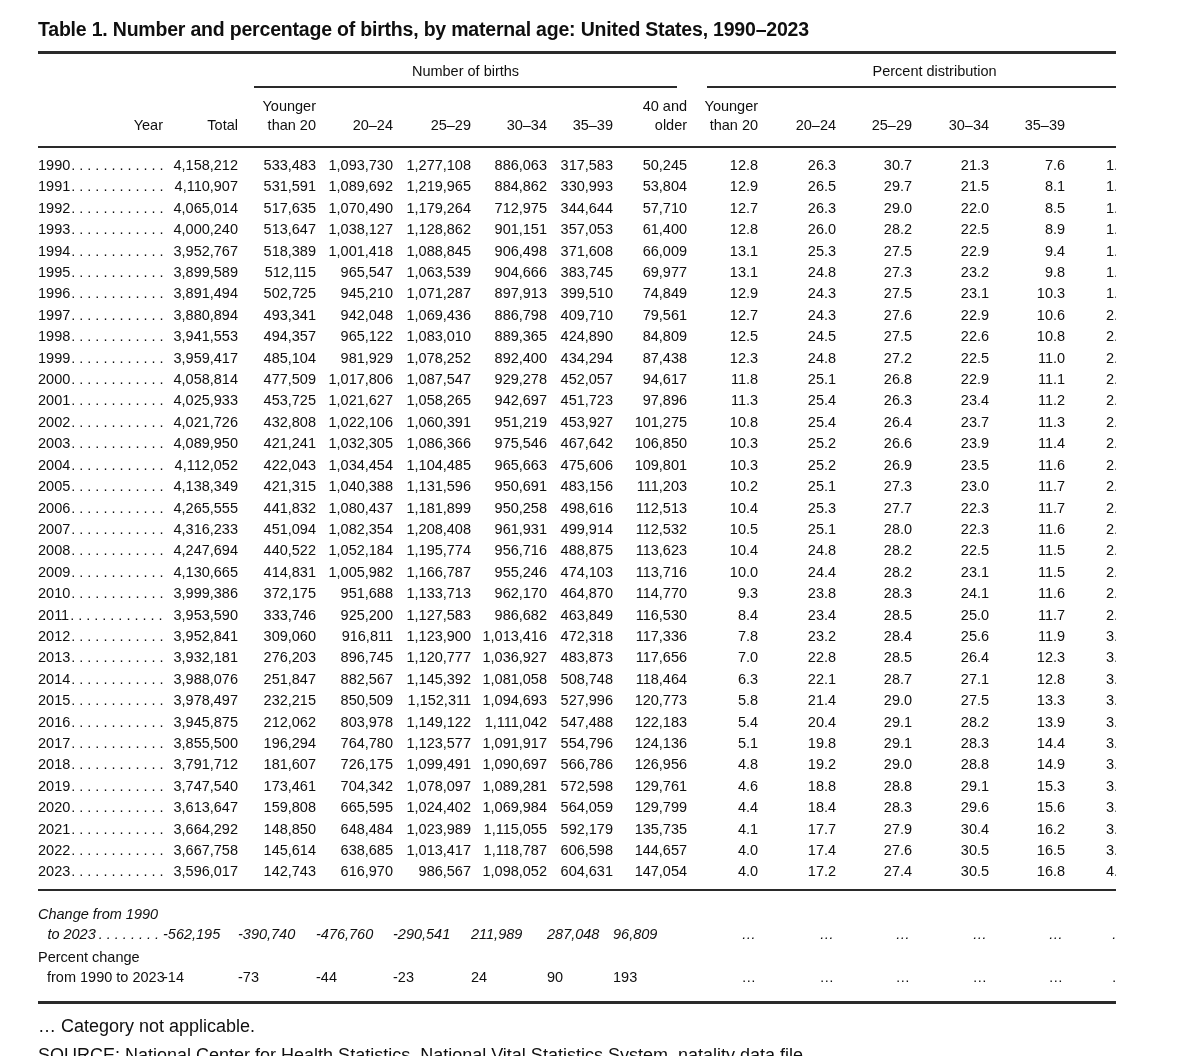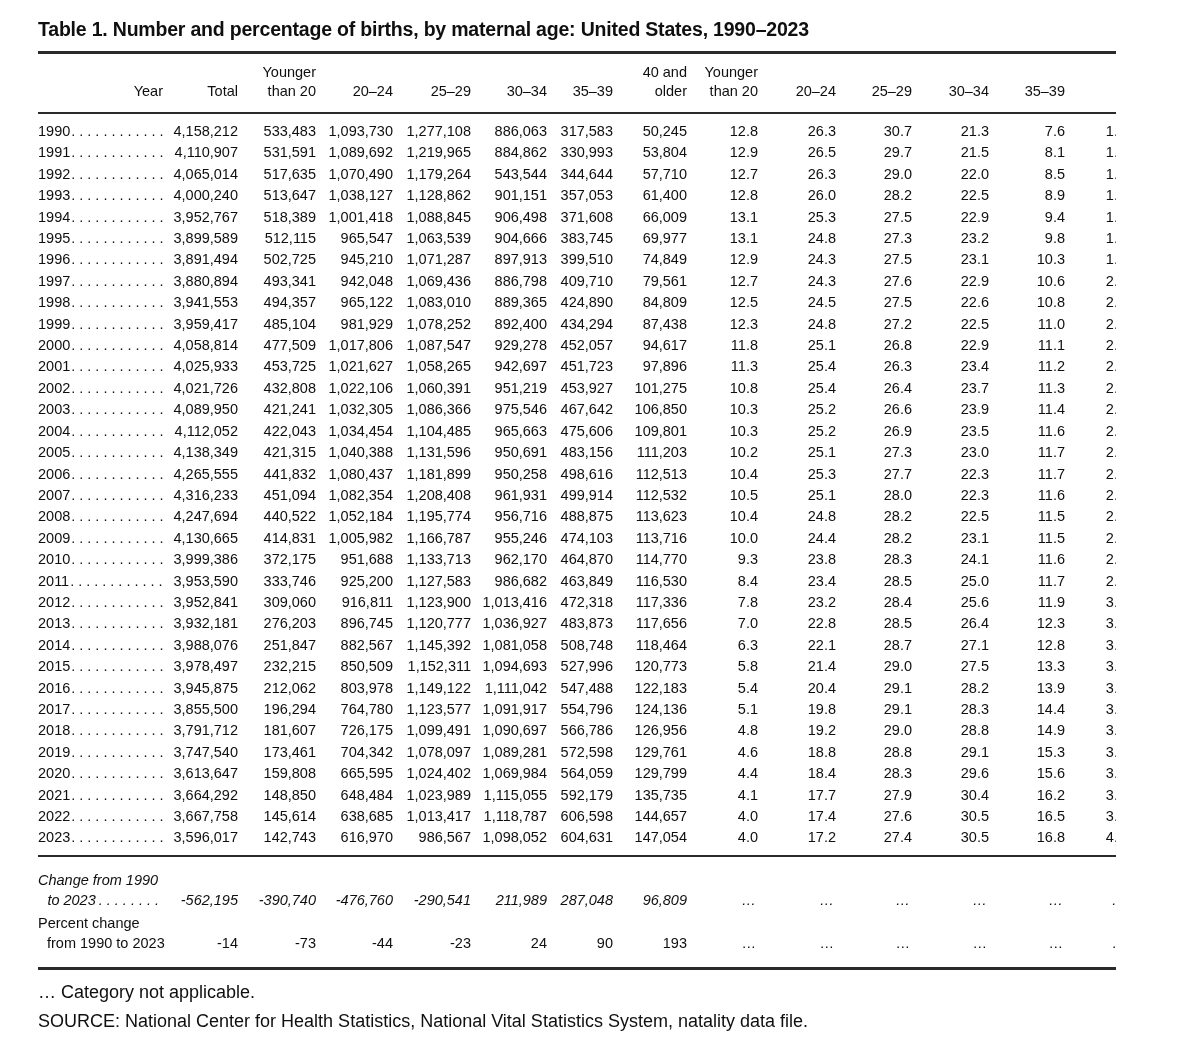--- a/index.html
+++ b/index.html
@@ -68,21 +68,21 @@
     vertical-align: bottom;
     line-height: 20.5px;
     white-space: nowrap;
   }
   tbody.summary tr.sum-1 td { padding-top: 13px; font-style: italic; }
   tbody.summary tr.sum-2 td { padding-top: 2px; padding-bottom: 13px; }
   tbody.summary tr.sum-2 { border-bottom: 3px solid #2a2a2a; }
   tbody.summary td.sum-label { text-align: left; }
   tbody.summary td.sum-label .l2 { padding-left: 9px; text-align: right; }
   tbody.summary td.sum-label .leader { letter-spacing: 4px; padding-left: 3px; }
-  tbody.summary td.num { text-align: right; }
+  tbody.summary td.num { text-align: left; }
   tbody.summary td.na { text-align: right; padding-right: 2px; }
   
   .footnotes { width: 1124px; margin-top: 13px; }
   .footnote { font-size: 18px; margin: 0 0 11px 0; line-height: 18px; }
 </style>
 </head>
 <body>
 
 <div class="page">
 
@@ -99,20 +99,29 @@
         <col style="width:66px">
         <col style="width:74px">
       <col style="width:71px">
         <col style="width:78px">
         <col style="width:76px">
       <col style="width:77px">
         <col style="width:76px">
         <col style="width:97px">
     </colgroup>
     <thead>
+      <tr class="spanner-row">
+        <th colspan="2"></th>
+        <th colspan="6" class="spanner births-group">
+          <div class="span-inner">Number of births</div>
+        </th>
+        <th colspan="6" class="spanner pct-group">
+          <div class="span-inner">Percent distribution</div>
+        </th>
+      </tr>
       <tr class="colhead-row">
         <th>Year</th>
         <th>Total</th>
         <th>
           <span class="hline">Younger</span>
           <span class="hline">than 20</span>
         </th>
         <th>20–24</th>
         <th>25–29</th>
         <th>30–34</th>
@@ -167,21 +176,21 @@
           <td class="num c10">21.5</td>
           <td class="num c11">8.1</td>
           <td class="num c12">1.3</td>
         </tr>
         <tr>
           <td class="year-cell"><span>1992</span><span class="leader">............</span></td>
           <td class="num c0">4,065,014</td>
           <td class="num c1">517,635</td>
           <td class="num c2">1,070,490</td>
           <td class="num c3">1,179,264</td>
-          <td class="num c4">543,544</td>
+          <td class="num c4">712,975</td>
           <td class="num c5">344,644</td>
           <td class="num c6">57,710</td>
           <td class="num c7">12.7</td>
           <td class="num c8">26.3</td>
           <td class="num c9">29.0</td>
           <td class="num c10">22.0</td>
           <td class="num c11">8.5</td>
           <td class="num c12">1.4</td>
         </tr>
         <tr>

